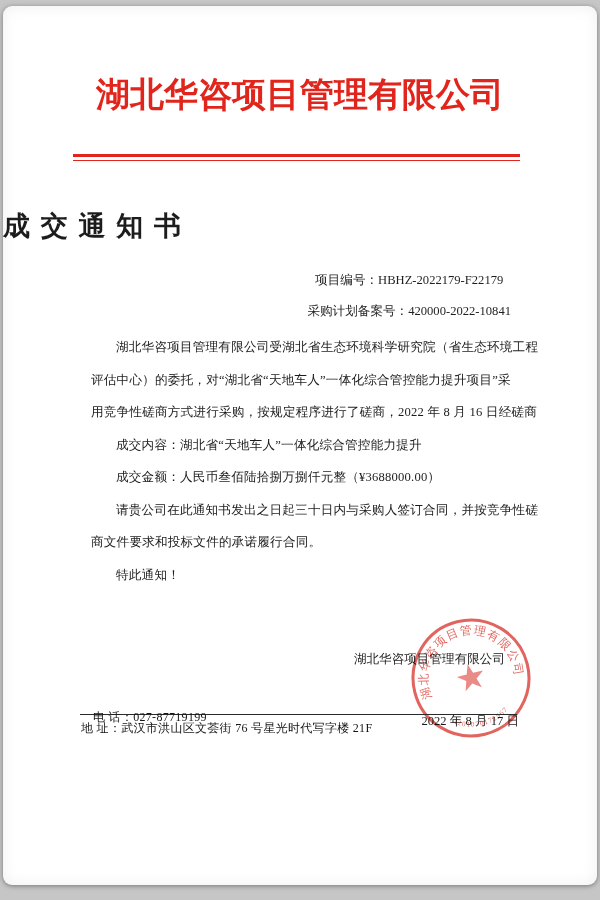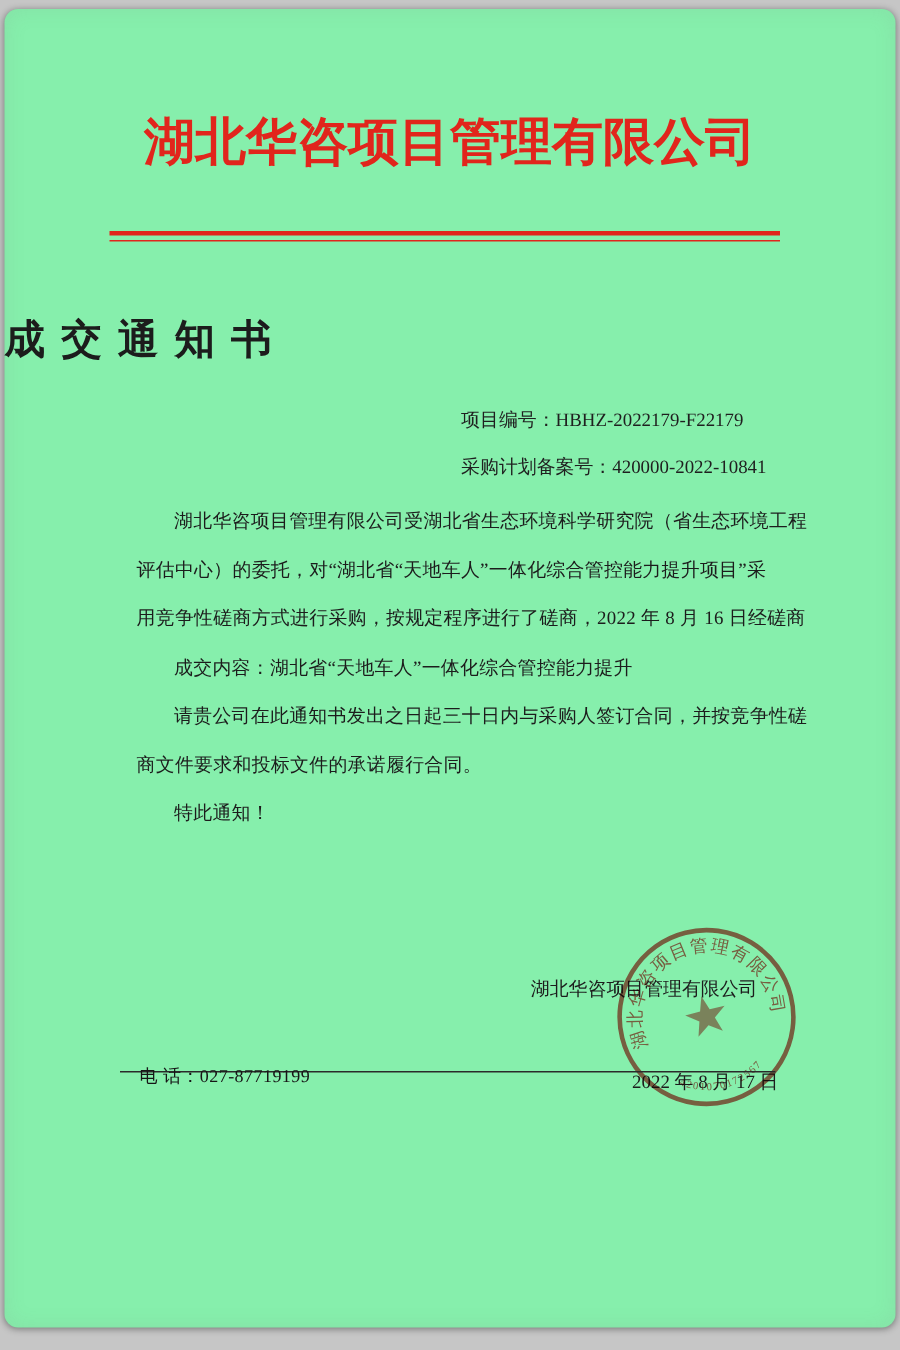--- a/index.html
+++ b/index.html
@@ -4,21 +4,21 @@
 <style>
   * { margin:0; padding:0; box-sizing:border-box; }
   html,body { width:600px; height:900px; overflow:hidden; }
   body {
     background:#c6c6c6;
     font-family:"Liberation Serif","DejaVu Serif",serif;
     position:relative;
   }
   .paper {
     position:absolute; left:3px; top:6px; width:594px; height:879px;
-    background:#86efac;
+    background:#ffffff;
     border-radius:9px;
     box-shadow:0 1px 5px rgba(0,0,0,.4), inset 0 0 14px rgba(120,120,120,.12);
     overflow:hidden;
   }
   
   .letterhead {
     position:absolute; top:66px; left:0; width:100%;
     text-align:center;
     color:#e1251c;
     font-size:34px; font-weight:bold;
@@ -36,21 +36,21 @@
     position:absolute; top:202px; left:0; width:100%;
     text-align:left;
     color:#1c1c1c;
     font-size:27px; font-weight:bold;
     letter-spacing:2px;
     white-space:nowrap;
   }
   
   .meta {
     position:absolute; top:259px; right:86px;
-    text-align:left;
+    text-align:center;
     font-size:12.6px; color:#1f1f1f;
     line-height:31px;
     white-space:nowrap;
   }
   
   .body-block {
     position:absolute; top:325px; left:88px; width:430px;
     font-size:12.6px; color:#1c1c1c;
   }
   .bline {
@@ -105,20 +105,21 @@
   <div class="meta">
     <div>项目编号：HBHZ-2022179-F22179</div>
     <div>采购计划备案号：420000-2022-10841</div>
   </div>
 
   <div class="body-block">
     <div class="bline indent">湖北华咨项目管理有限公司受湖北省生态环境科学研究院（省生态环境工程</div>
     <div class="bline">评估中心）的委托，对“湖北省“天地车人”一体化综合管控能力提升项目”采</div>
     <div class="bline">用竞争性磋商方式进行采购，按规定程序进行了磋商，2022 年 8 月 16 日经磋商</div>
     <div class="bline indent">成交内容：湖北省“天地车人”一体化综合管控能力提升</div>
+    <div class="bline indent">成交金额：人民币叁佰陆拾捌万捌仟元整（¥3688000.00）</div>
     <div class="bline indent">请贵公司在此通知书发出之日起三十日内与采购人签订合同，并按竞争性磋</div>
     <div class="bline">商文件要求和投标文件的承诺履行合同。</div>
     <div class="bline indent">特此通知！</div>
   </div>
 
   <div class="sign-company">湖北华咨项目管理有限公司</div>
   <div class="sign-date">2022 年 8 月 17 日</div>
 
   <div class="seal">
     <svg viewBox="0 0 124 124">
@@ -131,15 +132,16 @@
       <text font-size="11.6" letter-spacing="1.2" text-anchor="middle">
         <textPath href="#sealTopArc" startOffset="50%">湖北华咨项目管理有限公司</textPath>
       </text>
       <text font-size="7" letter-spacing="1.1" text-anchor="middle">
         <textPath href="#sealBottomArc" startOffset="50%">4201070172567</textPath>
       </text>
     </svg>
   </div>
 
   <div class="footer-rule"></div>
+  <div class="footer-address">地 址：武汉市洪山区文荟街 76 号星光时代写字楼 21F</div>
   <div class="footer-phone">电 话：027-87719199</div>
 
 </div>
 
 </body></html>

